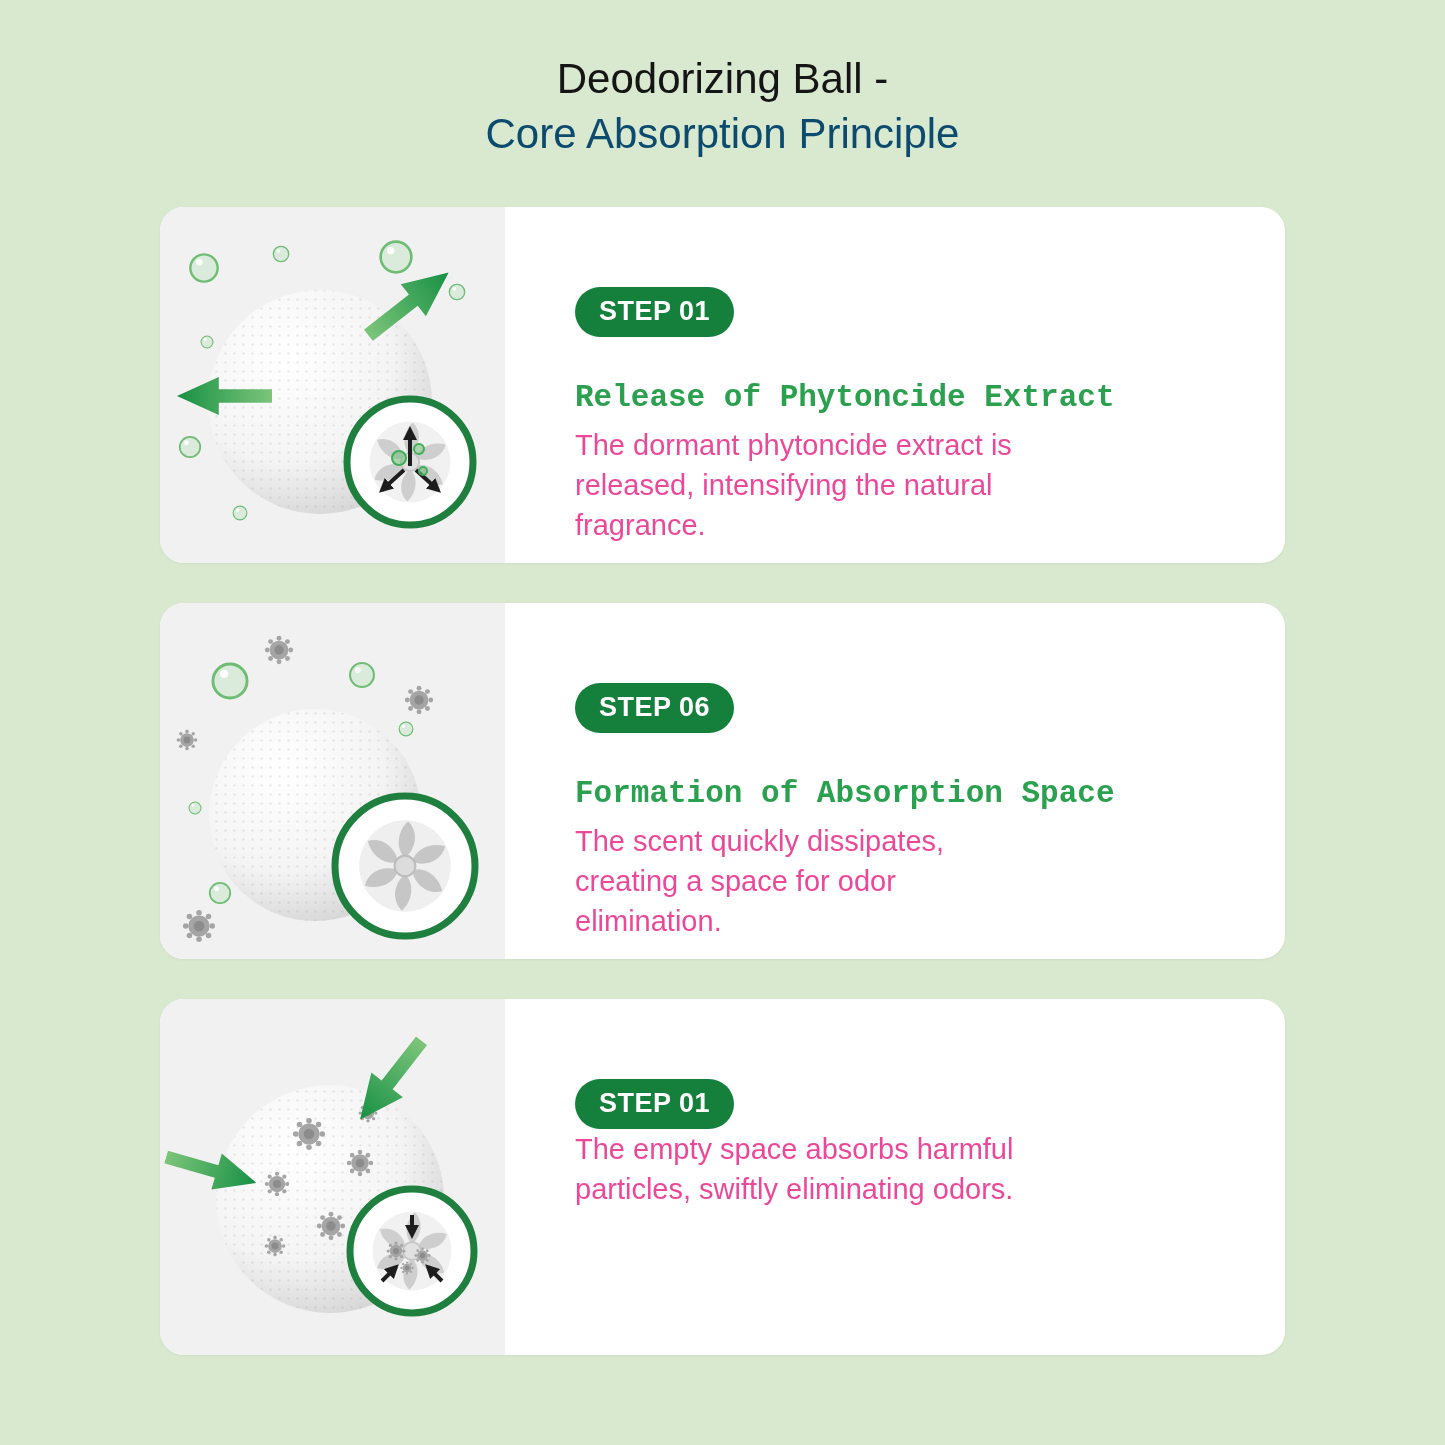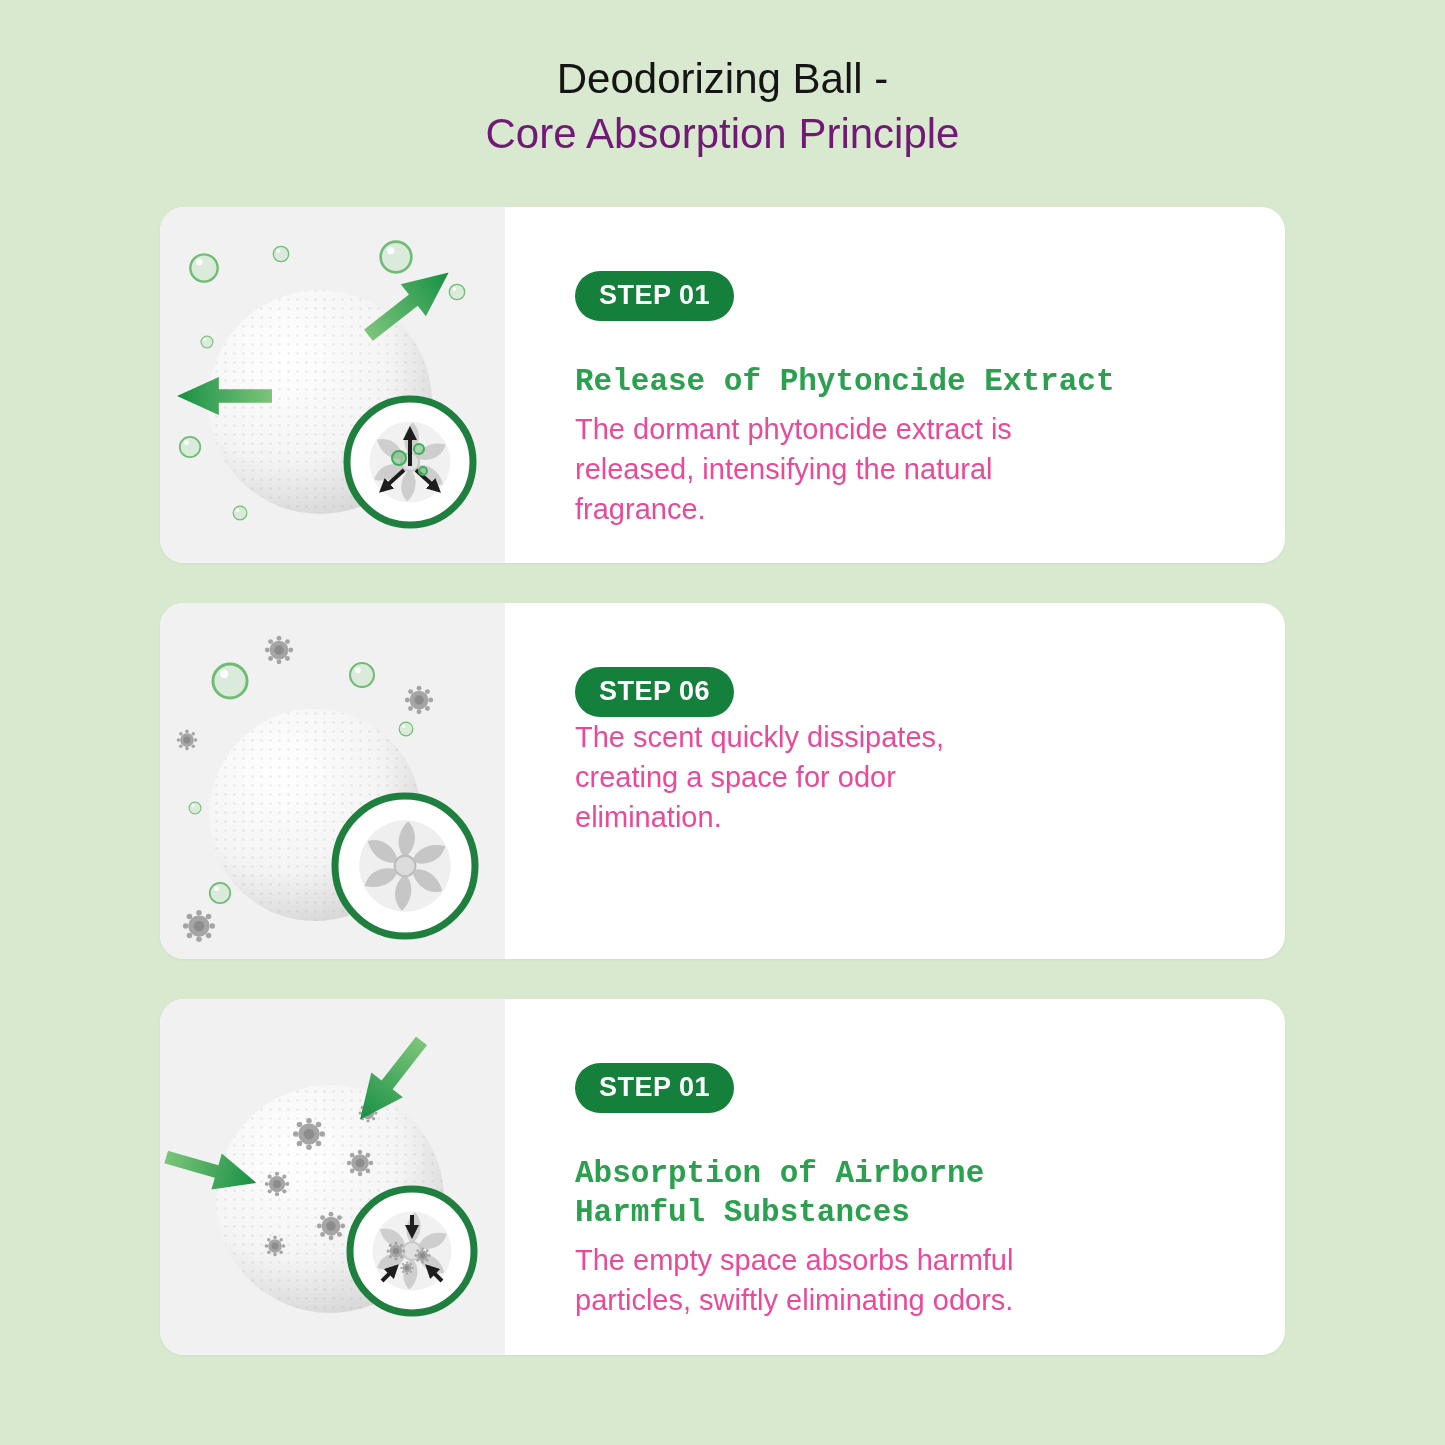--- a/index.html
+++ b/index.html
@@ -6,21 +6,21 @@
   html,body { width:1445px; }
   body {
     height:1445px;
     background:#d9e9d0;
     font-family:"Liberation Sans", sans-serif;
     color:#1f1f1f;
   }
   .page { padding-top:52px; }
   .title { text-align:center; font-weight:normal; font-size:42px; line-height:1.3; }
   .title .line1 { color:#151515; }
-  .title .line2 { color:#701a75; }
+  .title .line2 { color:#0c4a6e; }
   .cards {
     width:1125px;
     margin:46px auto 0;
     display:flex;
     flex-direction:column;
     gap:40px;
   }
   .card {
     display:flex;
     background:#ffffff;
@@ -31,21 +31,21 @@
   }
   .card-illustration {
     width:345px;
     flex-shrink:0;
     background:#f1f1f1;
     position:relative;
   }
   .card-illustration svg { display:block; width:345px; height:356px; }
   .card-content {
     flex:1;
-    padding:64px 40px 0 70px;
+    padding:80px 40px 0 70px;
   }
   .badge {
     display:inline-block;
     background:#157f3c;
     color:#ffffff;
     font-weight:bold;
     font-size:27px;
     letter-spacing:0.5px;
     padding:9px 24px 10px;
     border-radius:999px;
@@ -183,20 +183,21 @@
           <circle cx="155" cy="212" r="106" fill="url(#sphereGrad)"></circle>
           <circle cx="155" cy="212" r="106" fill="url(#dotPat)" opacity="0.18"></circle>
           <g transform="translate(245,263)">
             <circle r="70" fill="#ffffff" stroke="#1e7f3e" stroke-width="7"></circle>
             <use href="#fan" x="-52" y="-52" width="104" height="104"></use>
           </g>
         </svg>
       </div>
       <div class="card-content">
         <span class="badge">STEP 06</span>
+        <div class="heading">Formation of Absorption Space</div>
         <div class="body-text">The scent quickly dissipates, creating a space for odor elimination.</div>
       </div>
     </div>
 
     <div class="card">
       <div class="card-illustration">
         <svg viewBox="0 0 345 356">
           <circle cx="170" cy="200" r="114" fill="url(#sphereGrad)"></circle>
           <circle cx="170" cy="200" r="114" fill="url(#dotPat)" opacity="0.18"></circle>
           <use href="#virus" x="132" y="118" width="34" height="34"></use>
@@ -218,19 +219,18 @@
             <line x1="-30" y1="30" x2="-16" y2="16" stroke="#1d1d1d" stroke-width="4" marker-end="url(#ahBlack)"></line>
             <line x1="30" y1="30" x2="16" y2="16" stroke="#1d1d1d" stroke-width="4" marker-end="url(#ahBlack)"></line>
             <use href="#virus" x="-26" y="-10" width="20" height="20"></use>
             <use href="#virus" x="2" y="-4" width="17" height="17"></use>
             <use href="#virus" x="-12" y="10" width="14" height="14"></use>
           </g>
         </svg>
       </div>
       <div class="card-content">
         <span class="badge">STEP 01</span>
-        <div class="heading heading--narrow">Absorption of Airborne Harmful Substances</div>
         <div class="body-text">The empty space absorbs harmful particles, swiftly eliminating odors.</div>
       </div>
     </div>
 
   </div>
 </div>
 
 </body></html>

